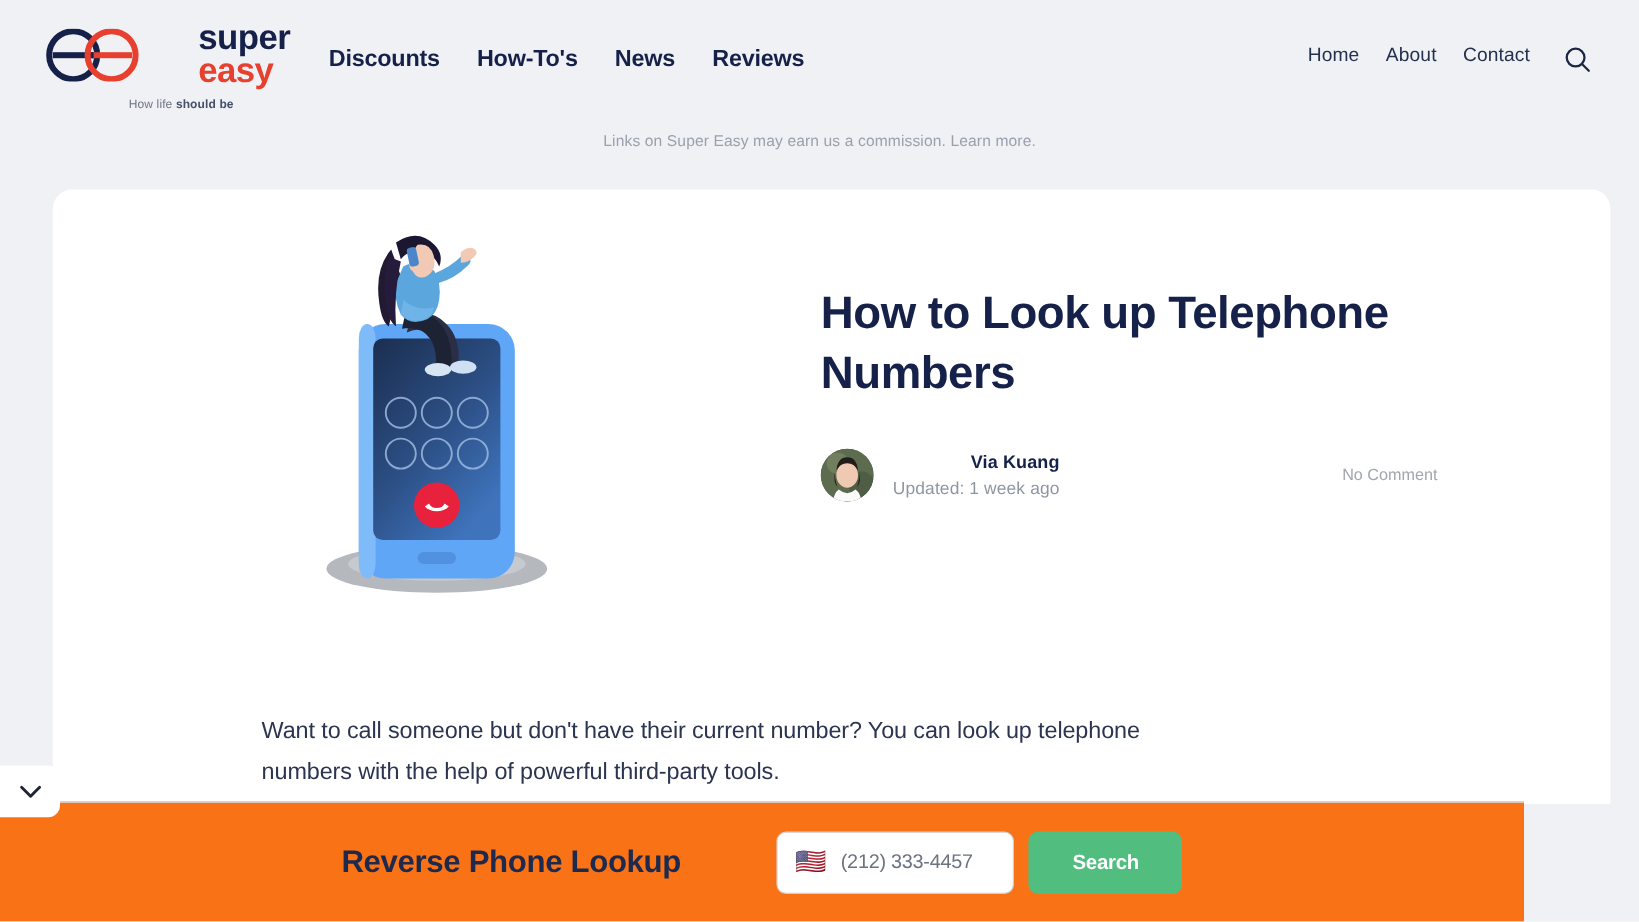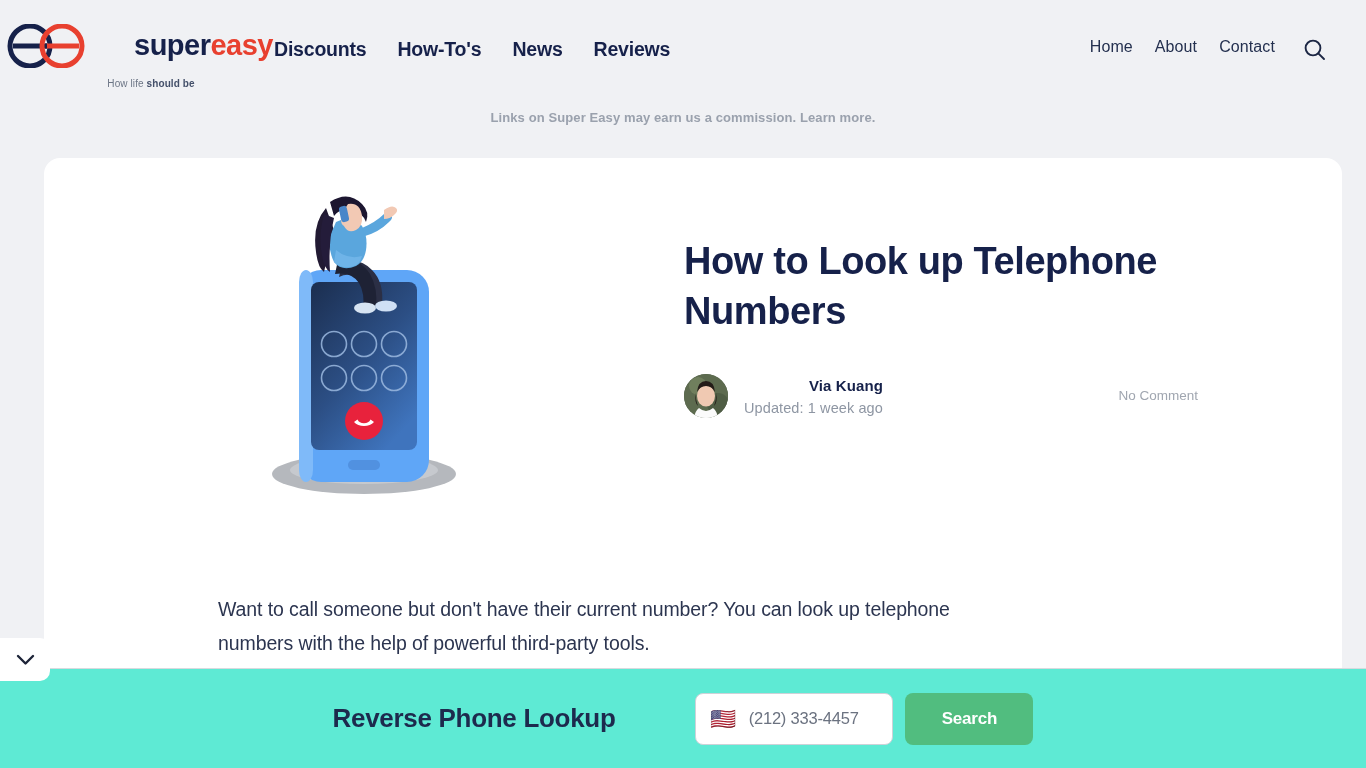--- a/index.html
+++ b/index.html
@@ -38,21 +38,21 @@
   .brand-top {
     display: flex;
     align-items: center;
     gap: 9px;
   }
 
   .brand-mark { flex: 0 0 auto; display: block; }
 
   .brand-word {
     display: flex;
-    flex-direction: row;
+    flex-direction: column;
     line-height: 0.92;
     margin-left: 40px;
   }
   .brand-word-super {
     font-size: 29px;
     font-weight: bold;
     color: #16214a;
     letter-spacing: -0.5px;
   }
   .brand-word-easy {
@@ -111,21 +111,20 @@
   }
 
   
   .disclaimer {
     text-align: center;
     font-size: 13px;
     color: #9aa1ad;
     margin-top: -2px;
     margin-bottom: 12px;
     letter-spacing: 0.1px;
-    font-weight: bold;
   }
   .disclaimer a { color: #9aa1ad; text-decoration: none; }
 
   
   .article-card {
     position: absolute;
     left: 44px;
     top: 158px;
     width: 1298px;
     height: 512px;
@@ -227,23 +226,23 @@
     justify-content: center;
     cursor: pointer;
     z-index: 30;
   }
 
   
   .lookup-bar {
     position: absolute;
     left: 0;
     bottom: 0;
-    width: 1366px;
+    width: 1270px;
     height: 100px;
-    background: #5eead4;
+    background: #f97316;
     border-top: 1px solid #d8dade;
     display: flex;
     align-items: center;
     justify-content: center;
     gap: 0;
     z-index: 20;
   }
 
   .lookup-copy {
     padding-right: 80px;

